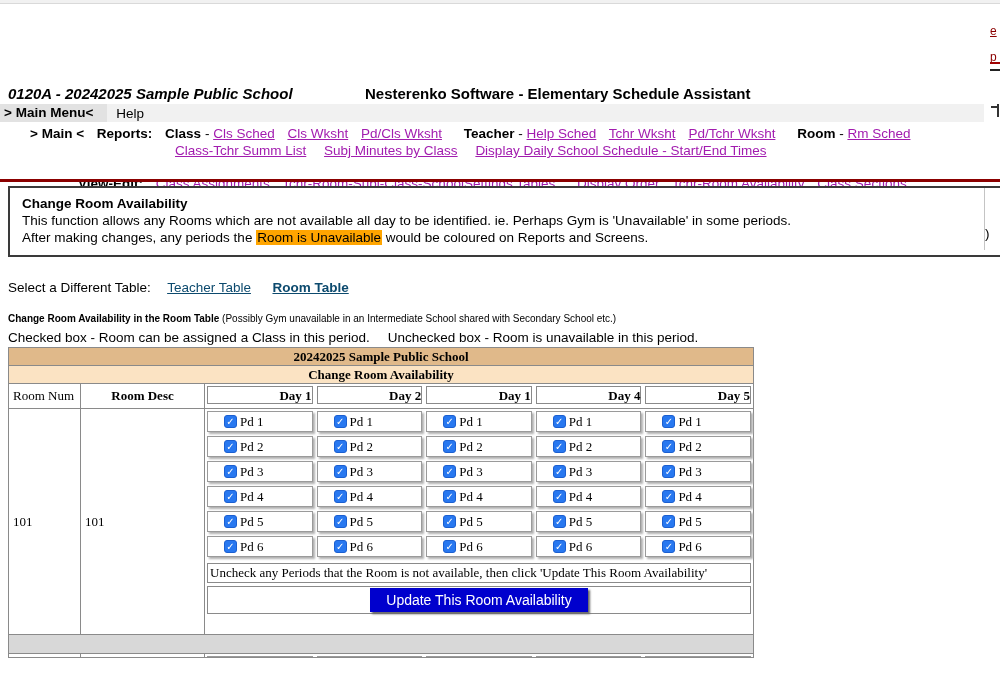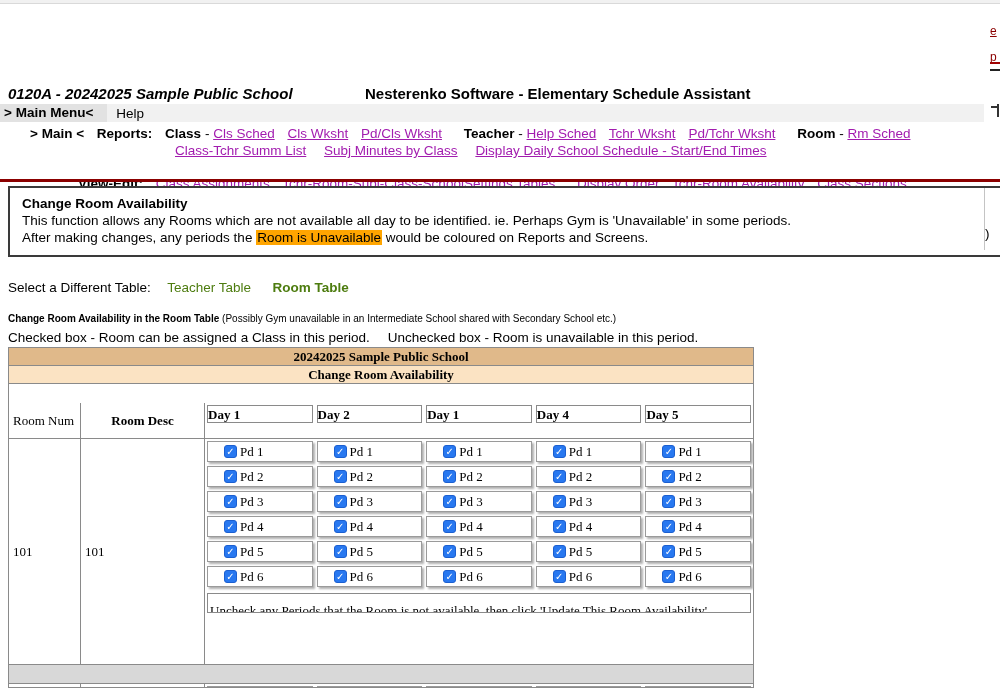--- a/index.html
+++ b/index.html
@@ -43,53 +43,53 @@
   .frag { color:#8b0000; text-decoration:underline; font-size:12px; }
   .frag-e { left:990px; top:24px; }
   .frag-p { left:990px; top:50px; }
   .redbar-frag  { left:990px; top:62px; width:10px; height:2px; background:#a00000; }
   .darkbar-frag { left:990px; top:69px; width:10px; height:2px; background:#222; }
   .corner-h { left:991px; top:106px; width:8px; height:2px; background:#333; }
   .corner-v { left:997px; top:104px; width:2px; height:13px; background:#333; }
 
   
   .select-line { left:8px; top:280px; font-size:13.5px; white-space:nowrap; }
-  .tlink { color:#4d7c0f; cursor:pointer; }
+  .tlink { color:#0c4a6e; text-decoration:underline; cursor:pointer; }
   .tlink.bold { font-weight:bold; }
 
   
   .desc1 { left:8px; top:313px; font-size:10px; white-space:nowrap; width:992px; overflow:hidden; }
   .desc2 { left:8px; top:330px; font-size:13.5px; white-space:nowrap; }
 
   
   .rtable { left:8px; top:347px; width:746px; border:1px solid #8a8a8a; background:#fff;
             font-family:"Liberation Serif", serif; font-size:13px; }
   .trow-school { height:18px; background:#e0b98a; border-bottom:1px solid #8a8a8a;
                  text-align:center; font-weight:bold; line-height:17px; }
   .trow-title  { height:18px; background:#fbe3c3; border-bottom:1px solid #8a8a8a;
                  text-align:center; font-weight:bold; line-height:17px; }
   .trow { display:flex; }
-  .trow-head { height:36px; border-bottom:1px solid #8a8a8a;margin-top:19px; }
+  .trow-head { height:25px; border-bottom:1px solid #8a8a8a; }
   .col-num  { width:72px;  border-right:1px solid #8a8a8a; padding-left:4px; display:flex; align-items:center; }
   .col-desc { width:124px; border-right:1px solid #8a8a8a; padding-left:4px; display:flex; align-items:center; }
   .col-num.hd { justify-content:flex-start; font-weight:normal; }
   .col-desc.hd { justify-content:center; font-weight:bold; padding-left:0; }
   .day-area { flex:1; }
   .day-grid { display:grid; grid-template-columns:repeat(5,1fr); column-gap:4px; row-gap:4px; padding:2px; }
-  .day-h { border:1px solid #8a8a8a; height:18px; text-align:left; font-weight:bold; line-height:17px; }
+  .day-h { border:1px solid #8a8a8a; height:18px; text-align:right; font-weight:bold; line-height:17px; }
   .trow-room { height:226px; border-bottom:1px solid #8a8a8a; }
   .pbox { height:21px; border:1px solid #9a9a9a; box-shadow:2px 2px 2px #b0b0b0; background:#fff;
           display:flex; align-items:center; padding-left:16px; }
   .cb { width:13px; height:13px; background:#2878f0; border:1px solid #1b5fd0; border-radius:3px;
         display:inline-flex; align-items:center; justify-content:center; flex:0 0 auto; }
   .cb::after { content:"\2713"; color:#fff; font-size:10px; font-weight:bold; line-height:11px;
                font-family:"DejaVu Sans", sans-serif; }
   .plabel { margin-left:3px; }
   .instr-box { margin:4px 2px 0 2px; border:1px solid #8a8a8a; height:20px; line-height:18px;
-               padding:8px 2px; white-space:nowrap; overflow:hidden; font-size:13px; }
+               padding:0 2px; white-space:nowrap; overflow:hidden; font-size:13px; }
   .btn-box { margin:3px 2px 0 2px; border:1px solid #8a8a8a; height:28px;
              display:flex; align-items:center; justify-content:center; }
   .update-btn { background:#0000cd; color:#fff; border:none; font-family:"Liberation Sans", sans-serif;
                 font-size:14px; padding:4px 16px; box-shadow:2px 2px 2px #666; cursor:pointer; }
   .trow-sep { height:19px; background:#d8d8d8; border-bottom:1px solid #8a8a8a; }
   .trow-partial { height:3px; overflow:hidden; }
   .pbox.stub { height:3px; box-shadow:none; border-bottom:none; }
 </style>
 </head>
 <body>
@@ -313,20 +313,23 @@
             <span class="cb"></span>
             <span class="plabel">Pd 6</span>
           </div>
         <div class="pbox">
             <span class="cb"></span>
             <span class="plabel">Pd 6</span>
           </div>
       </div>
 
       <div class="instr-box">Uncheck any Periods that the Room is not available, then click 'Update This Room Availability'</div>
+      <div class="btn-box">
+        <button class="update-btn">Update This Room Availability</button>
+      </div>
     </div>
   </div>
 
   <div class="trow-sep"></div>
 
   <div class="trow trow-partial">
     <div class="col-num"></div>
     <div class="col-desc"></div>
     <div class="day-area">
       <div class="day-grid">

